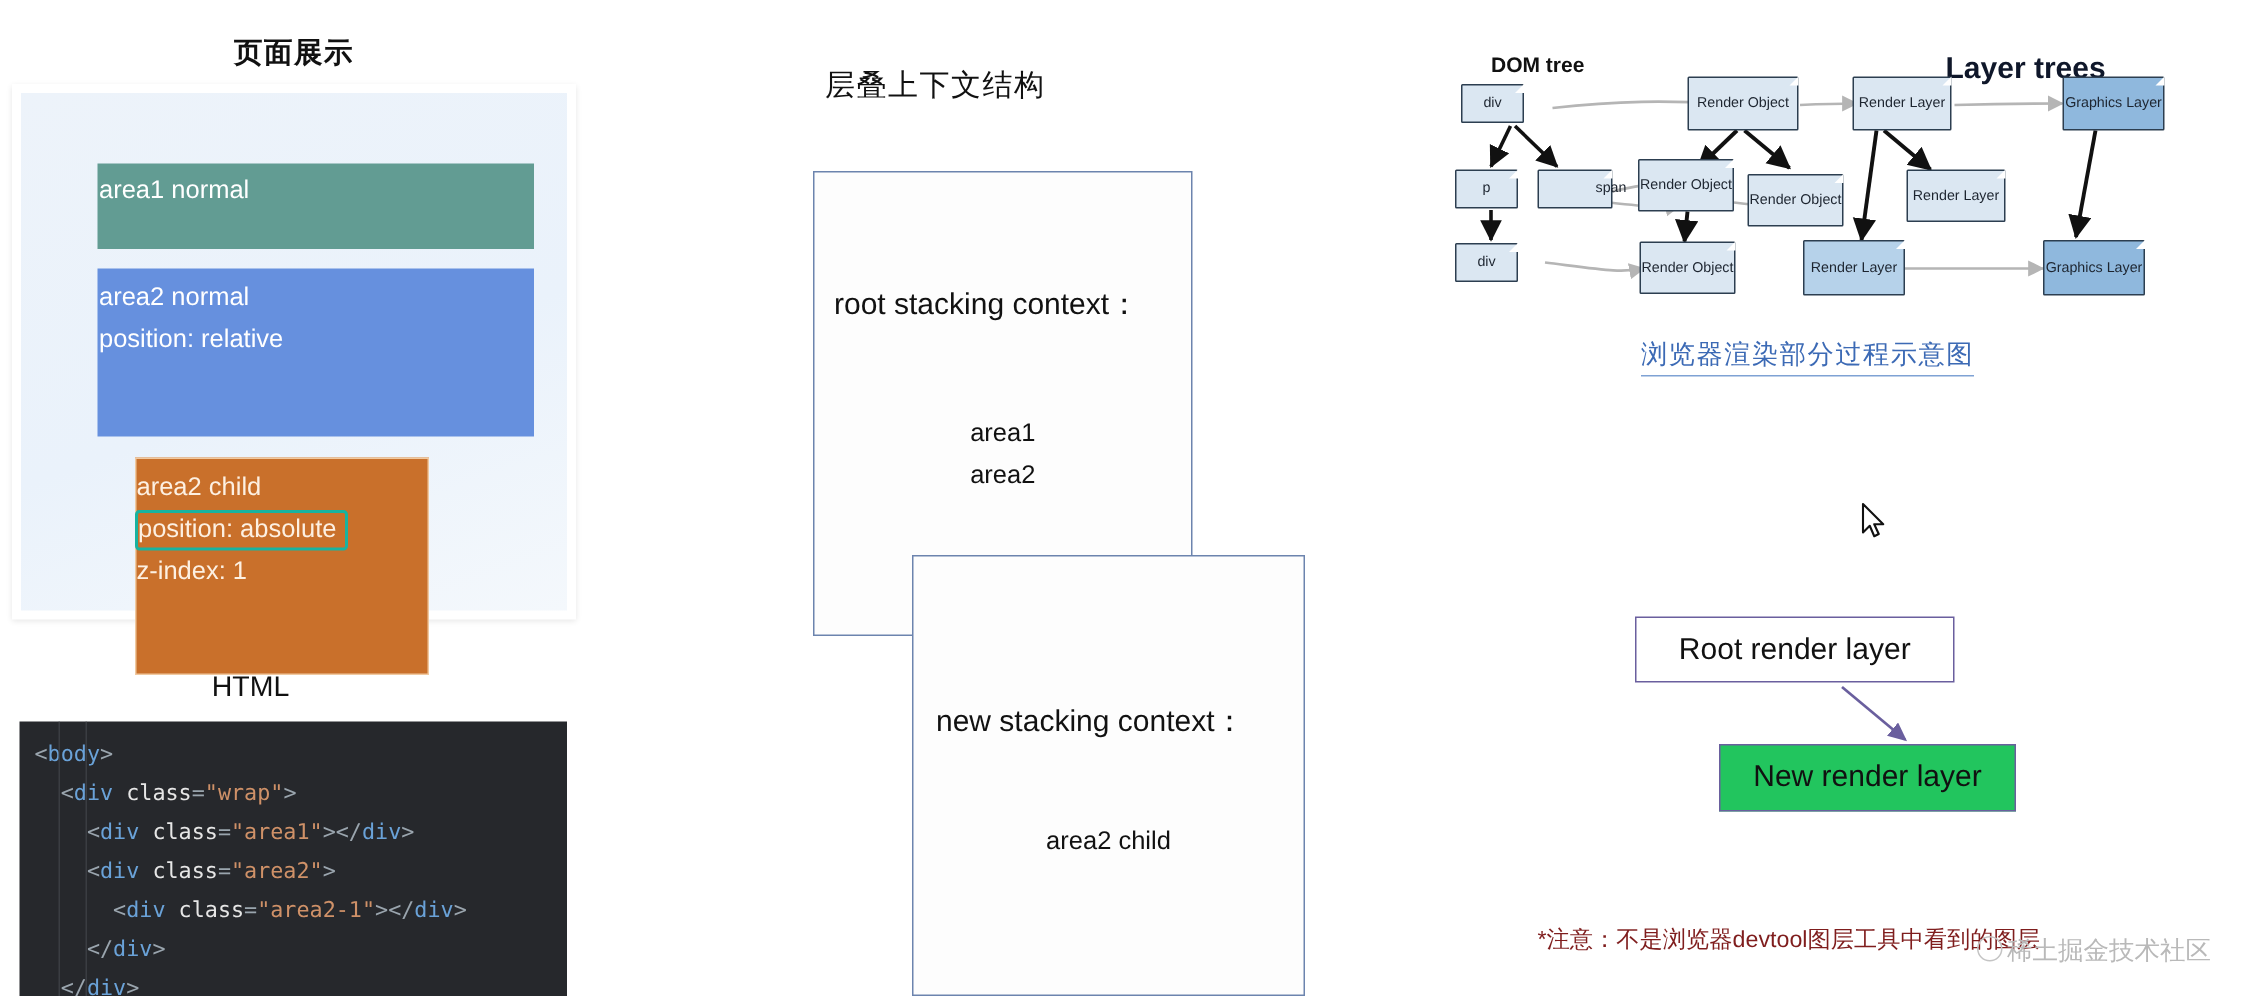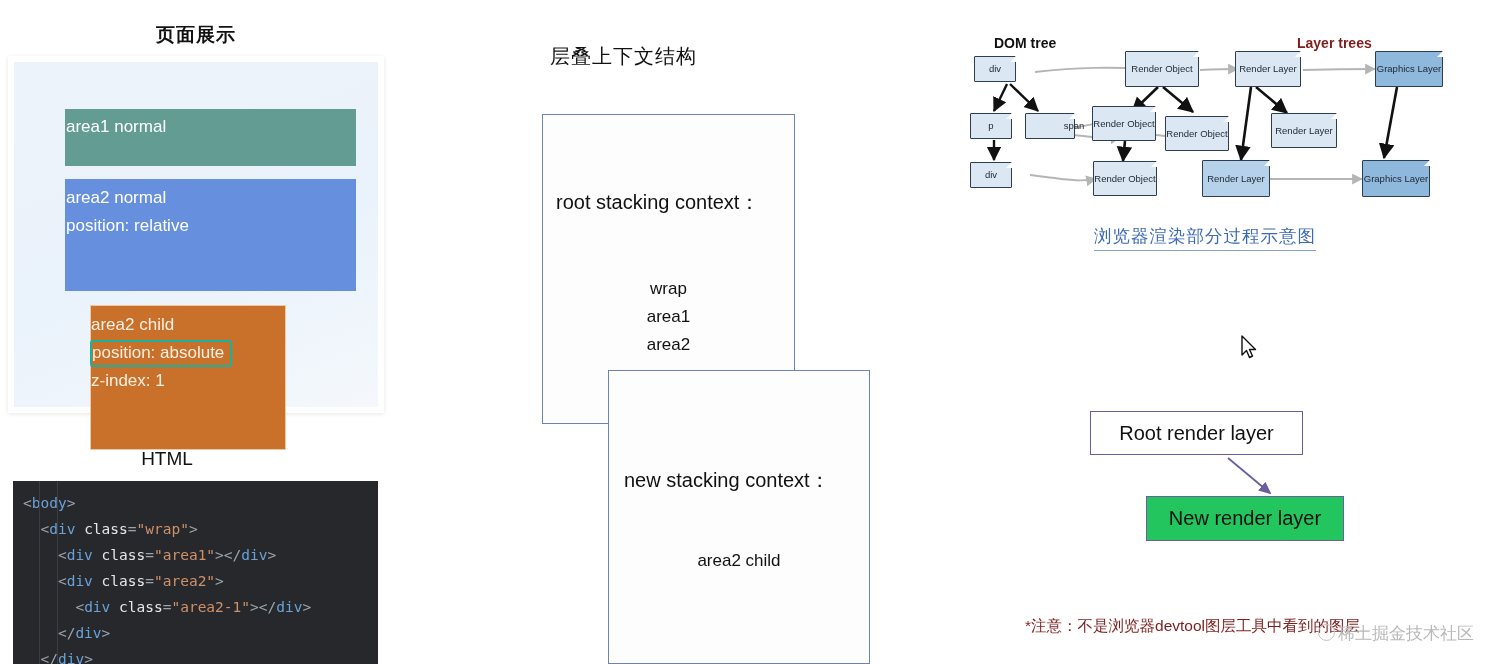--- a/index.html
+++ b/index.html
@@ -150,21 +150,21 @@
   #dom-tree-figure {
     position: absolute; left: 0px; top: 25px;
     width: 500px; height: 180px;
   }
   #dom-tree-label {
     position: absolute; left: 34px; top: 10px;
     font-size: 14px; font-weight: 700; color: #111;
   }
   #layer-trees-label {
     position: absolute; left: 337px; top: 10px;
-    font-size: 14px; font-weight: 700; color: #7f1d1d;
+    font-size: 20px; font-weight: 700; color: #0f172a;
   }
   .node {
     position: absolute;
     border: 1.3px solid #2c3e50;
     background: #dbe7f2;
     font-size: 9.5px;
     line-height: 11.5px;
     text-align: center;
     color: #1d2530;
     display: flex; align-items: center; justify-content: center;
@@ -279,21 +279,20 @@
 
 </div>
 
 <div id="mid-col">
 
   <div id="stacking-title">层叠上下文结构</div>
 
   <div id="root-stacking-box">
     <div id="root-stacking-label">root stacking context：</div>
     <div id="root-children">
-      <div>wrap</div>
       <div>area1</div>
       <div>area2</div>
     </div>
   </div>
 
   <div id="new-stacking-box">
     <div id="new-stacking-label">new stacking context：</div>
     <div id="new-stacking-child">area2 child</div>
   </div>
 

